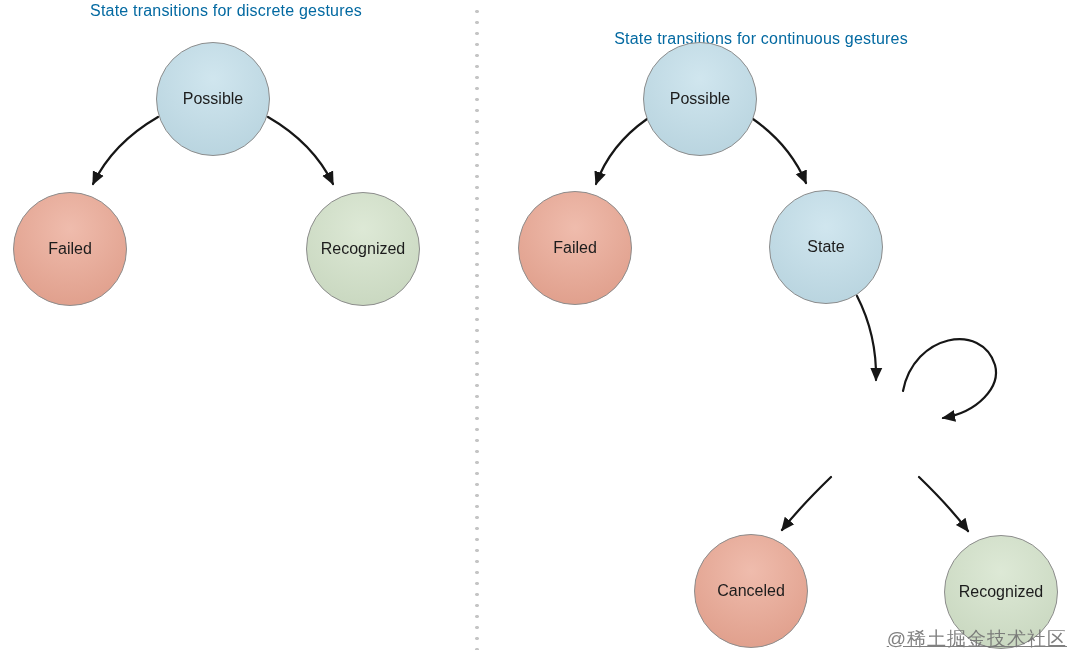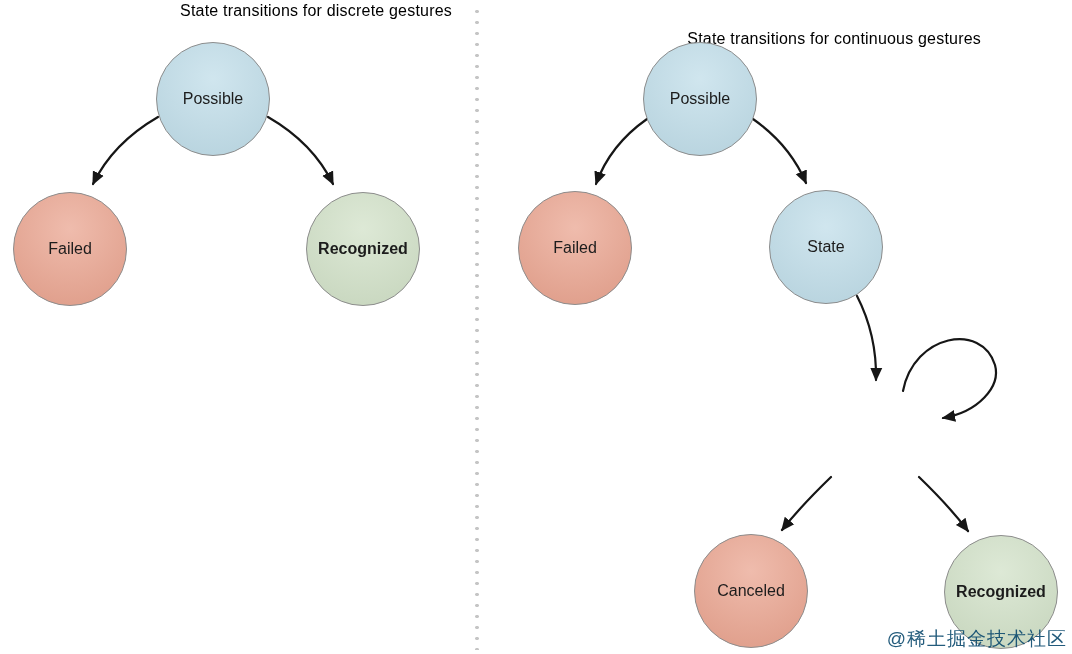--- a/index.html
+++ b/index.html
@@ -8,22 +8,22 @@
     width: 1072px;
     height: 654px;
     background: #ffffff;
     font-family: "Liberation Sans", sans-serif;
     overflow: hidden;
   }
   .diagram-title {
     position: absolute;
     top: 2px;
     font-size: 16px;
-    color: #000000;
-    text-align: right;
+    color: #0369a1;
+    text-align: center;
     letter-spacing: 0.2px;
   }
   .title-left  { left: 0px;   width: 452px; }
   .title-right { left: 541px; width: 440px; margin-top: 28px; }
   .node {
     position: absolute;
     width: 114px;
     height: 114px;
     border-radius: 50%;
     border: 1px solid #8d8d8d;
@@ -33,21 +33,21 @@
     justify-content: center;
     background-image: radial-gradient(circle at 50% 32%, rgba(255,255,255,0.28), rgba(0,0,0,0.05));
     text-align: center;
   }
   .node-label {
     font-size: 16px;
     color: #1c1c1c;
   }
   .node-blue  { background-color: #bedce8; }
   .node-red   { background-color: #e9a28d; }
-  .node-green { background-color: #d0e0c6; font-weight: bold; }
+  .node-green { background-color: #d0e0c6; }
   .divider {
     position: absolute;
     left: 474px;
     top: 6px;
     bottom: 4px;
     width: 6px;
     background-image: radial-gradient(circle, #c5c5c5 1.6px, rgba(0,0,0,0) 2px);
     background-size: 6px 11px;
     background-repeat: repeat-y;
   }
@@ -124,15 +124,15 @@
   <div class="node node-blue" style="left: 769px; top: 190px; background-color: rgb(190, 220, 232);">
     <span class="node-label">State</span>
   </div>
   <div class="node node-red" style="left: 694px; top: 534px; background-color: rgb(233, 162, 141);">
     <span class="node-label">Canceled</span>
   </div>
   <div class="node node-green" style="left: 944px; top: 535px; background-color: rgb(208, 224, 198);">
     <span class="node-label">Recognized</span>
   </div>
 
-  <div class="watermark" style="color: #0c4a6e;">@稀土掘金技术社区</div>
+  <div class="watermark" style="color: #737373; text-decoration: underline;">@稀土掘金技术社区</div>
 
 </div>
 
 </body></html>

